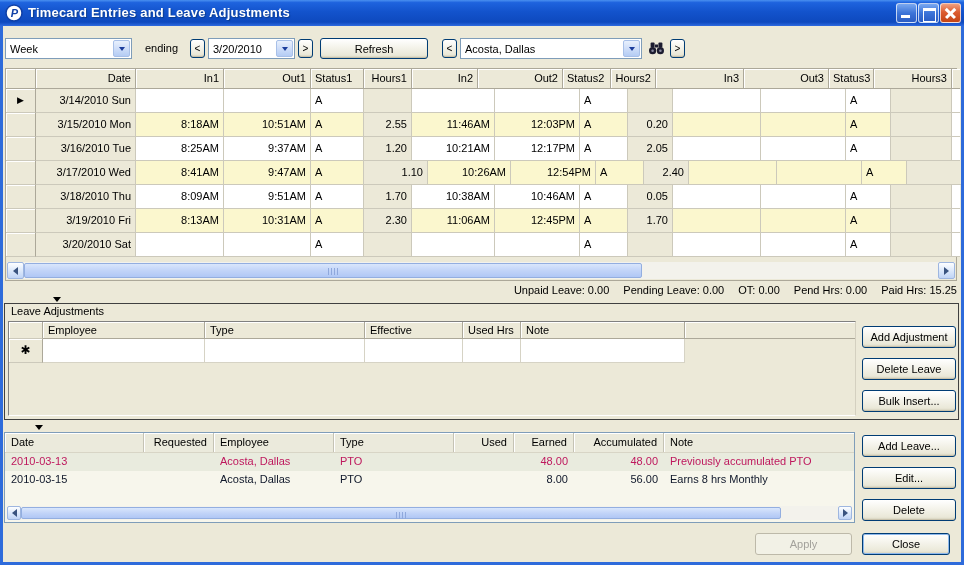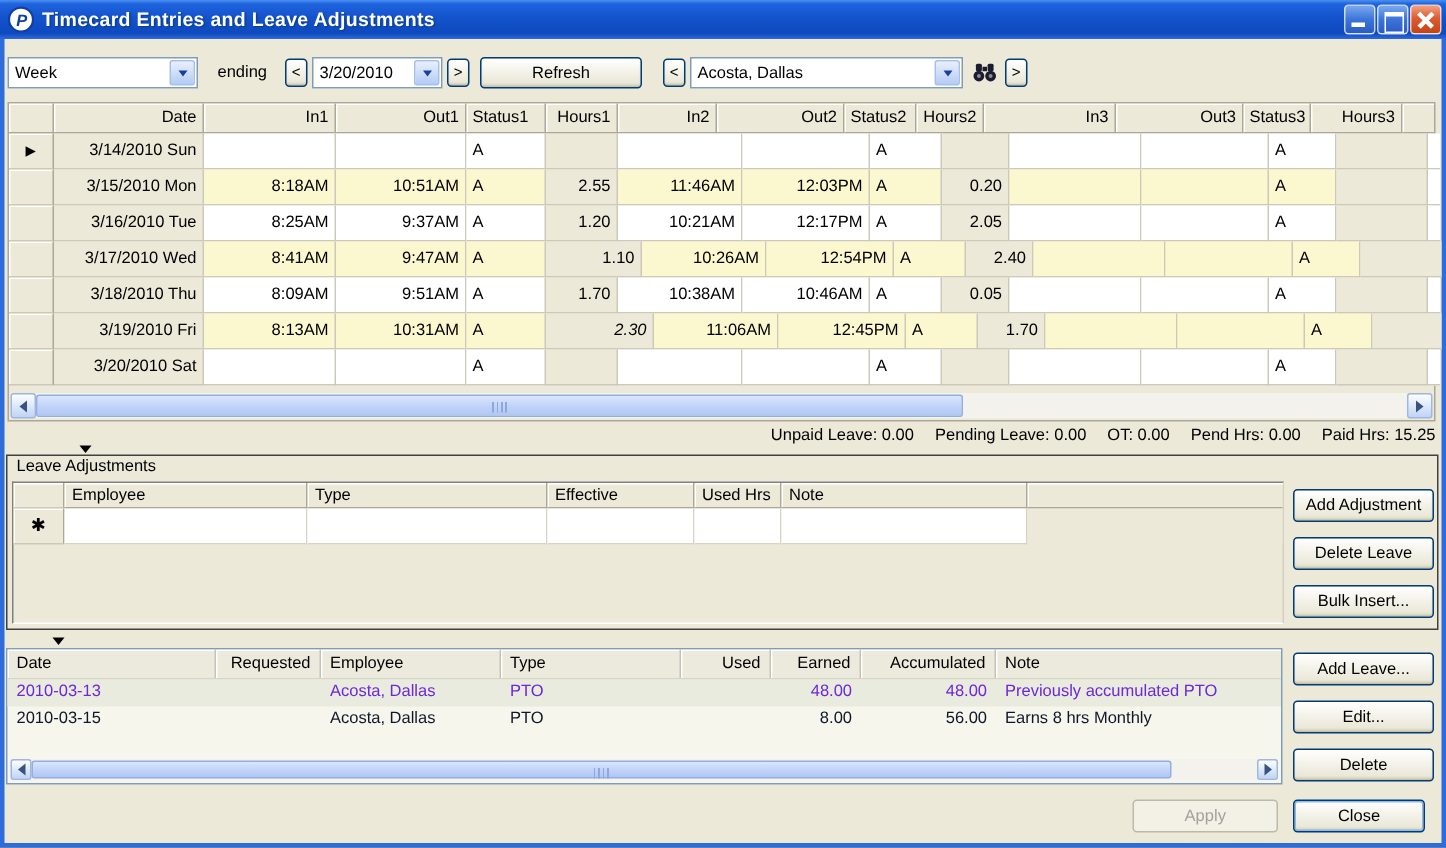--- a/index.html
+++ b/index.html
@@ -106,21 +106,21 @@
   
   .lv-wrap { position:absolute; left:1px; top:406px; width:851px; height:91px;
     border:1px solid #7F9DB9; background:#F7F6EC; }
   .lv-head,.lv-row { display:flex; }
   .lv-head { height:20px; background:#EBEADC; border-bottom:1px solid #D8D5C6; }
   .lv-h { flex:none; font-size:11px; line-height:19px; padding:0 6px; border-right:1px solid #C5C3B5;
     box-shadow:inset 1px 1px 0 #fff; white-space:nowrap; overflow:hidden; }
   .lv-h.fillh { flex:1; border-right:none; }
   .lv-row { height:18px; }
   .lv-c { flex:none; font-size:11px; line-height:17px; padding:0 6px; white-space:nowrap; overflow:hidden; }
-  .lv-row.hl { background:#E9EBDE; color:#6d28d9; }
+  .lv-row.hl { background:#E9EBDE; color:#be185d; }
   .lv-row.dim { color:#0f172a; }
   .lv-sbar { position:absolute; left:2px; right:2px; bottom:2px; height:14px; background:#F3F2EC;
     display:flex; align-items:center; }
   .lv-sbar .sb-btn { width:14px; height:14px; }
   .lv-sbar .sb-thumb { height:12px; }
 </style>
 </head>
 <body>
 
 <div class="window">
@@ -174,21 +174,21 @@
           <div class="tc-h a-r" style="width: 87px;">Out1</div>
           <div class="tc-h a-l" style="width: 53px;">Status1</div>
           <div class="tc-h a-r" style="width: 48px;">Hours1</div>
           <div class="tc-h a-r" style="width: 66px;">In2</div>
           <div class="tc-h a-r" style="width: 85px;">Out2</div>
           <div class="tc-h a-l" style="width: 48px;">Status2</div>
           <div class="tc-h a-r" style="width: 45px;">Hours2</div>
           <div class="tc-h a-r" style="width: 88px;">In3</div>
           <div class="tc-h a-r" style="width: 85px;">Out3</div>
           <div class="tc-h a-l" style="width: 45px;">Status3</div>
-          <div class="tc-h a-r" style="width: 61px;">Hours3</div>
+          <div class="tc-h a-r" style="width: 78px;">Hours3</div>
           <div class="tc-h fill" style="flex: 1 1 0%;"></div>
         </div>
       <div id="tc-body">
           <div class="tc-row">
             <div class="tc-rh">▶</div>
             <div class="tc-c a-r fixed" style="width: 100px;">3/14/2010 Sun</div>
             <div class="tc-c a-r plain" style="width: 88px;"></div>
             <div class="tc-c a-r plain" style="width: 87px;"></div>
             <div class="tc-c a-l plain" style="width: 53px;">A</div>
             <div class="tc-c a-r fixed" style="width: 48px;"></div>
@@ -269,21 +269,21 @@
             <div class="tc-c a-l plain" style="width: 45px;">A</div>
             <div class="tc-c a-r fixed" style="width: 61px;"></div>
             <div class="tc-c fillw" style="flex: 1 1 0%;"></div>
           </div>
           <div class="tc-row">
             <div class="tc-rh"></div>
             <div class="tc-c a-r fixed" style="width: 100px;">3/19/2010 Fri</div>
             <div class="tc-c a-r alt" style="width: 88px;">8:13AM</div>
             <div class="tc-c a-r alt" style="width: 87px;">10:31AM</div>
             <div class="tc-c a-l alt" style="width: 53px;">A</div>
-            <div class="tc-c a-r fixed" style="width: 72px; font-style: italic;">2.30</div>
+            <div class="tc-c a-r fixed" style="width: 48px;">2.30</div>
             <div class="tc-c a-r alt" style="width: 83px;">11:06AM</div>
             <div class="tc-c a-r alt" style="width: 85px;">12:45PM</div>
             <div class="tc-c a-l alt" style="width: 48px;">A</div>
             <div class="tc-c a-r fixed" style="width: 45px;">1.70</div>
             <div class="tc-c a-r alt" style="width: 88px;"></div>
             <div class="tc-c a-r alt" style="width: 85px;"></div>
             <div class="tc-c a-l alt" style="width: 45px;">A</div>
             <div class="tc-c a-r fixed" style="width: 61px;"></div>
             <div class="tc-c fillw" style="flex: 1 1 0%;"></div>
           </div>

